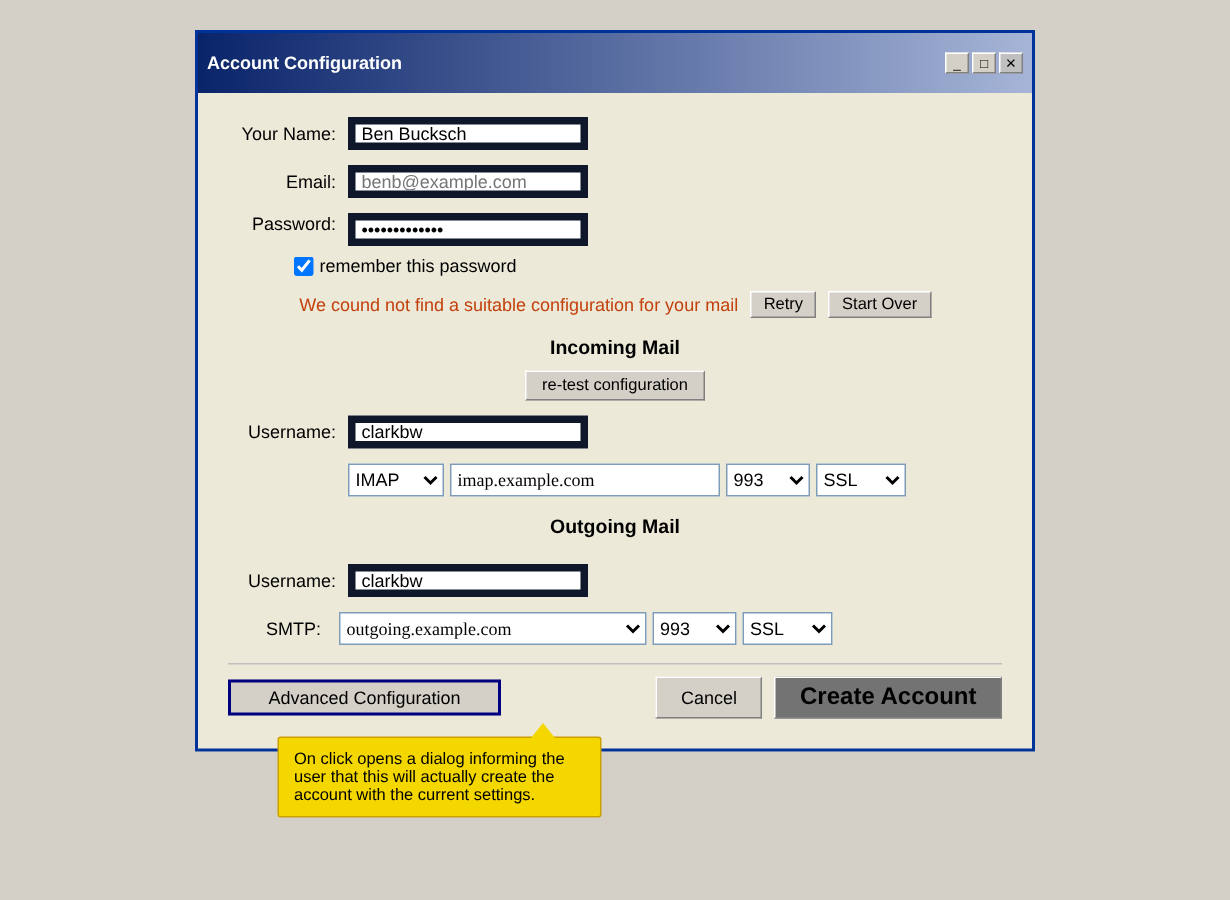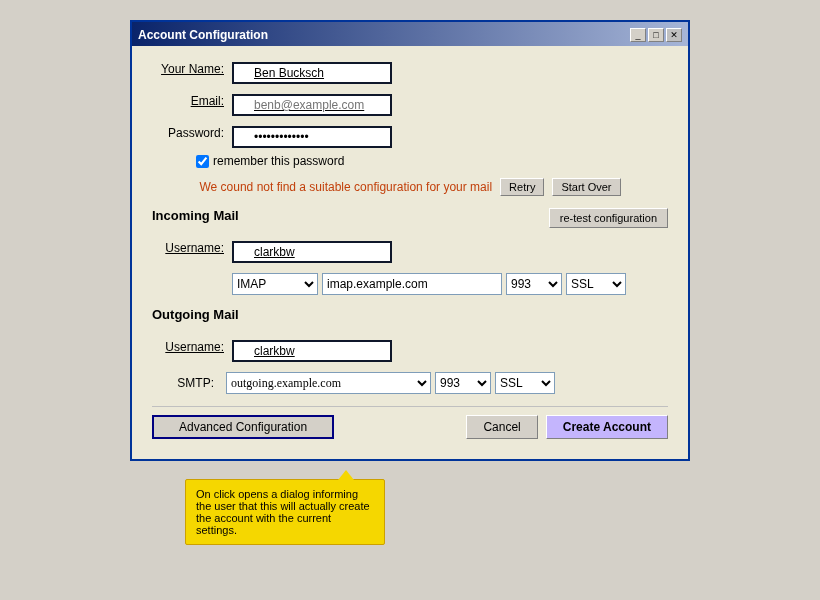--- a/index.html
+++ b/index.html
@@ -22,23 +22,23 @@
       position: absolute;
       top: 20px;
       left: 130px;
     }
 
     .title-bar {
       background: linear-gradient(to right, #0a246a, #a6b5d7);
       color: white;
       padding: 4px 6px;
       display: flex;
-      align-items: flex-end;
+      align-items: center;
       justify-content: space-between;
-      height: 24px;
+      height: 40px;
       gap: 36px;
     }
 
     .title-bar-text {
       font-size: 12px;
       font-weight: bold;
     }
 
     .title-bar-controls {
       display: flex;
@@ -62,37 +62,37 @@
     .title-btn.close-btn {
       background: #c0c0c0;
     }
 
     .dialog-content {
       padding: 16px 20px;
     }
 
     .form-row {
       display: flex;
+      align-items: center;
       margin-bottom: 10px;
-      text-decoration: underline;
     }
 
     .form-label {
       width: 80px;
       text-align: right;
       padding-right: 8px;
       font-size: 12px;
     }
 
     .form-input {
       width: 160px;
       height: 22px;
-      border: 2px solid #0f172a;
+      border: 5px solid #0f172a;
       background: white;
-      padding: 2px 20px;
+      padding: 2px 4px;
       font-size: 12px;
     }
 
     .password-row {
       display: flex;
       margin-bottom: 6px;
     }
 
     .checkbox-row {
       display: flex;
@@ -129,23 +129,24 @@
     }
 
     .section-header {
       font-size: 13px;
       font-weight: bold;
       margin-bottom: 8px;
     }
 
     .section-row {
       display: flex;
-      align-items: flex-start;
+      align-items: center;
       justify-content: space-between;
       margin-bottom: 10px;
+      flex-direction: column;
     }
 
     .re-test-btn {
       padding: 3px 10px;
       background: #d4d0c8;
       border: 1px solid #808080;
       border-top: 1px solid #ffffff;
       border-left: 1px solid #ffffff;
       font-size: 11px;
       cursor: pointer;
@@ -159,20 +160,21 @@
       gap: 4px;
     }
 
     .input-wide {
       width: 180px;
       height: 22px;
       border: 1px solid #7f9db9;
       background: white;
       padding: 2px 4px;
       font-size: 12px;
+      font-family: Liberation Serif, serif;
     }
 
     .footer-row {
       display: flex;
       align-items: center;
       justify-content: space-between;
       padding: 8px 0 4px 0;
       border-top: 1px solid #c0c0c0;
       margin-top: 8px;
     }
@@ -195,25 +197,25 @@
       background: #d4d0c8;
       border: 1px solid #808080;
       border-top: 1px solid #ffffff;
       border-left: 1px solid #ffffff;
       font-size: 12px;
       cursor: pointer;
     }
 
     .create-btn {
       padding: 4px 16px;
-      background: #c4b5fd;
-      border: 1px solid #808080;
-      border-top: 1px solid #ffffff;
-      border-left: 1px solid #ffffff;
-      font-size: 12px;
+      background: #737373;
+      border: 1px solid #808080;
+      border-top: 1px solid #ffffff;
+      border-left: 1px solid #ffffff;
+      font-size: 16px;
       cursor: pointer;
       font-weight: bold;
     }
 
     .tooltip {
       position: absolute;
       bottom: 68px;
       left: 150px;
       width: 200px;
       background: #ffffe0;
@@ -293,21 +295,21 @@
       <span class="section-header">Incoming Mail</span>
       <button class="re-test-btn">re-test configuration</button>
     </div>
 
     <div class="form-row">
       <span class="form-label">Username:</span>
       <input class="form-input" type="text" value="clarkbw" style="">
     </div>
 
     <div class="protocol-row" style="margin-left: 80px;">
-      <select class="inline-select" style="width:86px;">
+      <select class="inline-select" style="width:64px;">
         <option>IMAP</option>
         <option>POP3</option>
       </select>
       <input class="input-wide" type="text" value="imap.example.com" style="">
       <select class="inline-select" style="width:56px;">
         <option>993</option>
         <option>143</option>
       </select>
       <select class="inline-select" style="width:60px;">
         <option>SSL</option>
@@ -346,16 +348,16 @@
       <button class="adv-btn">Advanced Configuration</button>
       <div class="footer-right">
         <button class="cancel-btn">Cancel</button>
         <button class="create-btn">Create Account</button>
       </div>
     </div>
 
   </div>
 </div>
 
-<div class="tooltip" style="position:absolute; bottom:55px; left:185px; width:200px;">
+<div class="tooltip" style="position:absolute; bottom:55px; left:185px; width:216px;">
   <div class="tooltip-arrow"></div>
   <span>On click opens a dialog informing the user that this will actually create the account with the current settings.</span>
 </div>
 
 </body></html>

